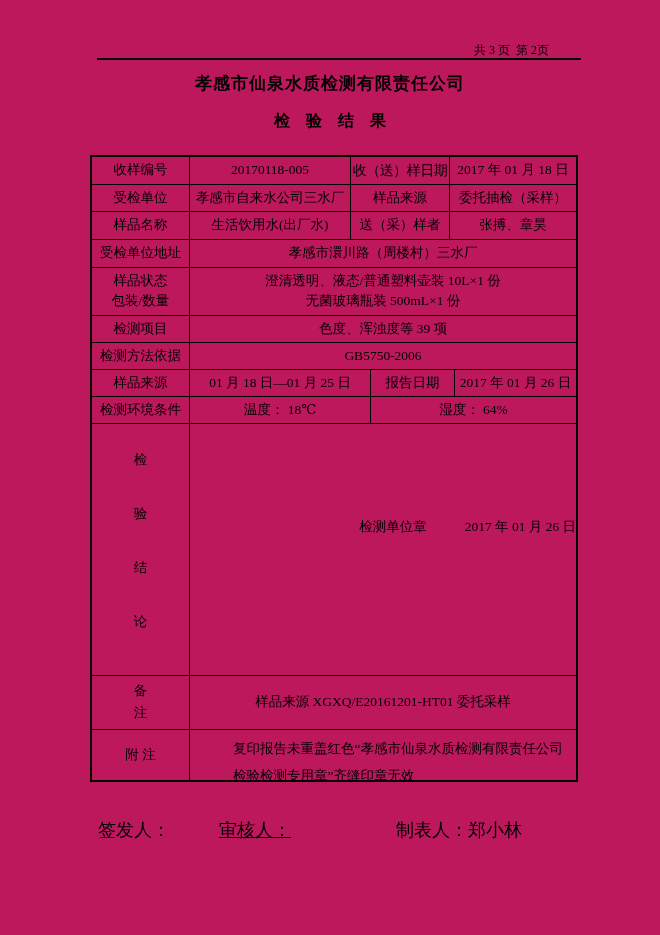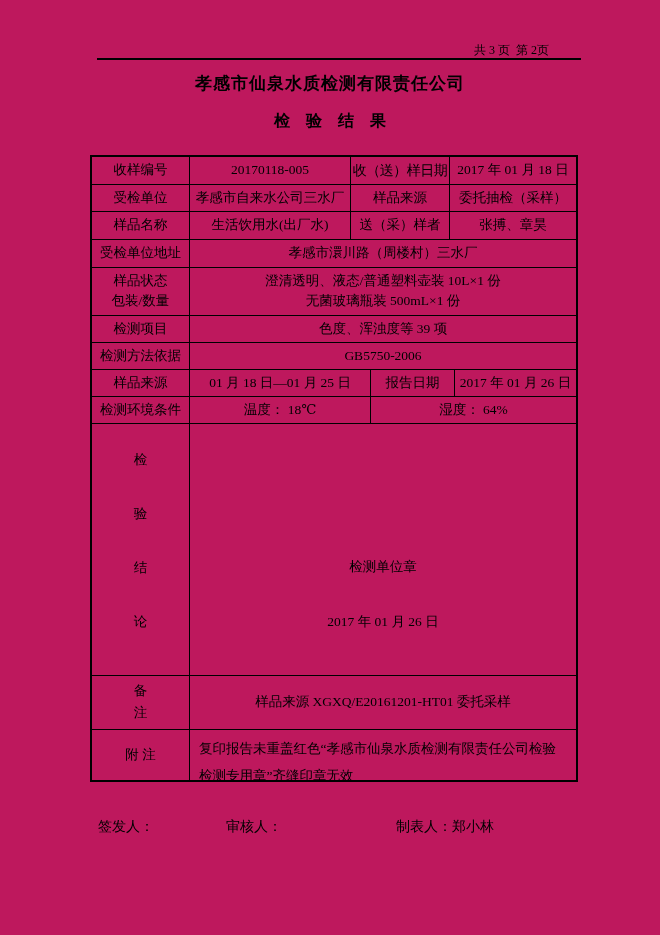--- a/index.html
+++ b/index.html
@@ -41,21 +41,21 @@
     white-space: pre;
   }
 
   .report-table {
     position: absolute;
     top: 155px; left: 90px; width: 488px;
     border: 2px solid #000;
     font-size: 13.5px;
   }
   .t-row { display: flex; border-bottom: 1px solid #000; }
-  .t-row.last { border-bottom: none; }
+  .t-row.last { border-bottom: none; gap: 34px; }
   .cell {
     display: flex;
     align-items: center;
     justify-content: center;
     text-align: center;
     border-right: 1px solid #000;
     white-space: nowrap;
     overflow: hidden;
     line-height: 1.25;
   }
@@ -78,38 +78,38 @@
 
   .two-line { flex-direction: column; justify-content: center; gap: 3px; }
 
   .conclusion-label {
     flex-direction: column;
     justify-content: center;
     gap: 37px;
     padding-bottom: 16px;
   }
   .conclusion-content {
-    flex-direction: column;
+    flex-direction: row;
     justify-content: flex-end;
     align-items: center;
     gap: 38px;
     padding-bottom: 44px;
   }
   .remark-label { flex-direction: column; justify-content: center; gap: 5px; }
   .note-value {
     display: block;
     text-align: left;
     padding: 5px 9px 12px 9px;
     white-space: normal;
     line-height: 27px;
   }
 
-  .footer-sign { position: absolute; top: 818px; font-size: 14px; text-align: center; }
+  .footer-sign { position: absolute; top: 818px; font-size: 18px; text-align: center; }
   .sig-issuer   { left: 98px; }
-  .sig-reviewer { left: 226px; }
+  .sig-reviewer { left: 219px; text-decoration: underline; }
   .sig-preparer { left: 396px; }
 </style>
 </head>
 <body>
 
 <div class="page">
 
   <div class="page-info">共 3 页  第 2页</div>
   <div class="head-rule"></div>
   <div class="company-title">孝感市仙泉水质检测有限责任公司</div>

